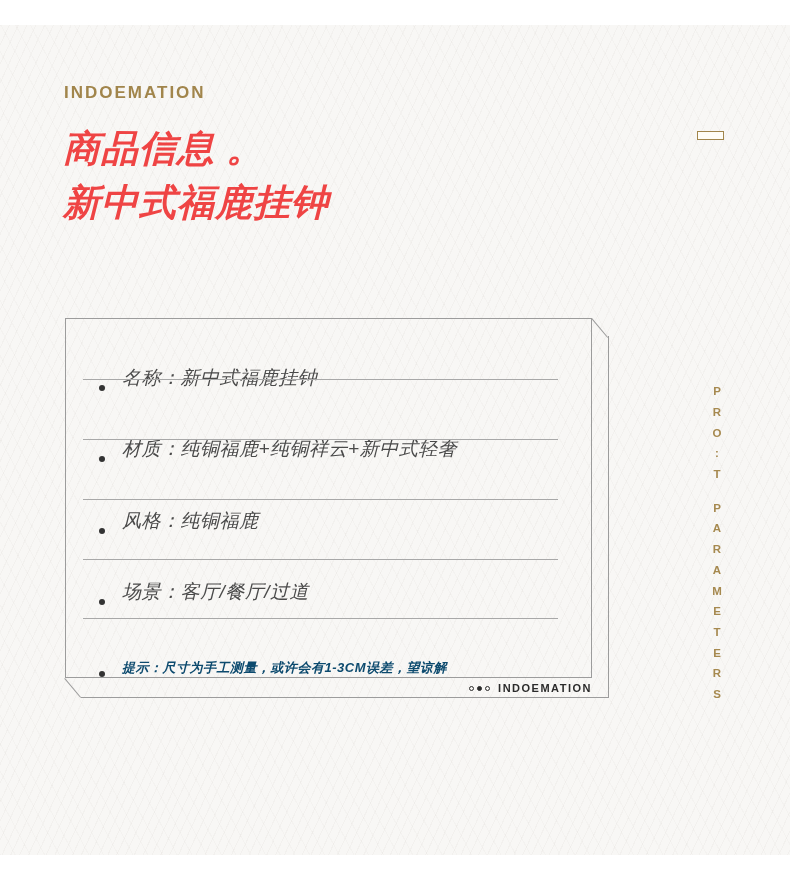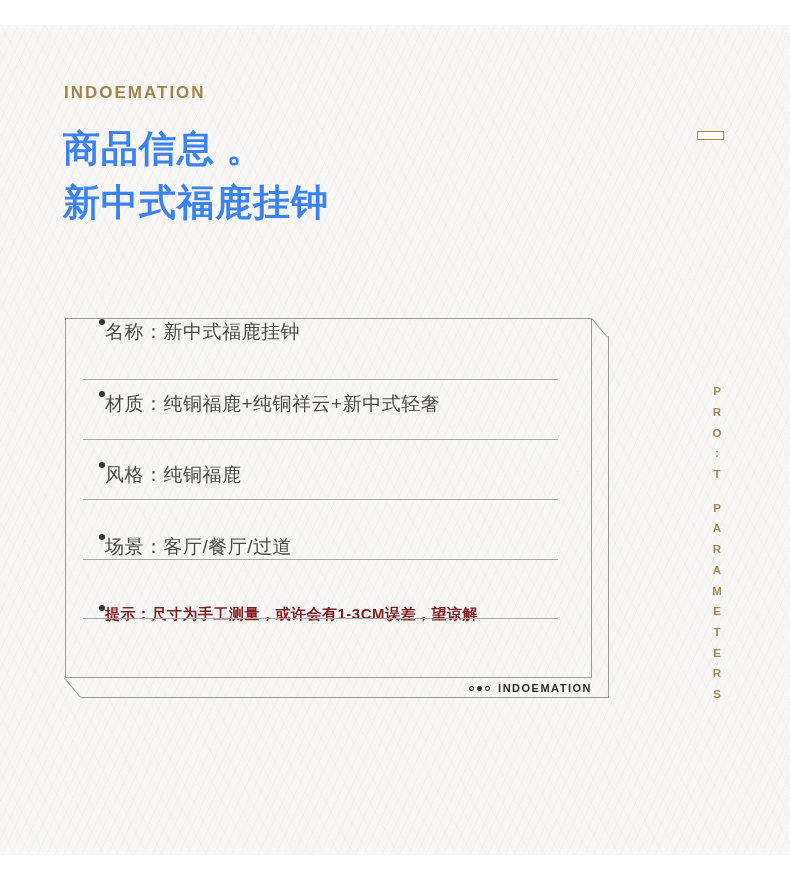--- a/index.html
+++ b/index.html
@@ -14,44 +14,44 @@
       repeating-linear-gradient(115deg, rgba(168,158,148,0.07) 0px, rgba(168,158,148,0.07) 1px, transparent 1px, transparent 8px),
       repeating-linear-gradient(62deg, rgba(168,158,148,0.05) 0px, rgba(168,158,148,0.05) 1px, transparent 1px, transparent 13px),
       #f8f7f5;
   }
   .brand-top{
     position:absolute;left:64px;top:83px;
     font-size:17px;font-weight:bold;letter-spacing:2px;color:#a1854b;
   }
   .page-title{
     position:absolute;left:63px;top:122px;
-    font-size:37px;line-height:54px;font-weight:bold;color:#3b82f6;letter-spacing:1px;
+    font-size:37px;line-height:54px;font-weight:bold;color:#ef4444;letter-spacing:1px;font-style:italic;
   }
   .gold-chip{
     position:absolute;left:697px;top:131px;width:25px;height:7px;
     border:1.5px solid #a1854b;background:#fffdf6;
   }
   
   .info-box{
     position:absolute;left:65px;top:318px;width:525px;height:358px;
     border:1px solid #9c9c9c;
     display:flex;flex-direction:column;
   }
   .edge-right{position:absolute;left:608px;top:336px;height:361px;width:0;border-left:1px solid #9c9c9c;}
   .edge-bottom{position:absolute;left:81px;top:697px;width:528px;height:0;border-top:1px solid #9c9c9c;}
   .diag{position:absolute;width:25px;height:0;border-top:1px solid #9c9c9c;transform-origin:0 0;transform:rotate(50deg);}
   .diag-tr{left:592px;top:318px;}
   .diag-bl{left:65px;top:678px;}
   .info-row{
-    flex:1;display:flex;align-items:flex-start;
-    padding-left:33px;
-    font-size:19px;color:#4a4a4a;letter-spacing:0.5px;
+    flex:1;display:flex;align-items:flex-end;
+    padding-left:33px;gap:17px;
+    font-size:19px;color:#4a4a4a;letter-spacing:0.5px;font-style:italic;
   }
   .bullet{width:6px;height:6px;border-radius:50%;background:#333;flex:0 0 auto;}
-  .info-row.tip{font-size:15px;font-weight:bold;color:#7f1d1d;letter-spacing:0.5px;}
+  .info-row.tip{font-size:13px;font-weight:bold;color:#0c4a6e;letter-spacing:0.5px;}
   .divider{position:absolute;left:17px;right:33px;height:0;border-top:1px solid #a8a8a8;}
   .d1{top:60px}.d2{top:120px}.d3{top:180px}.d4{top:240px}.d5{top:299px}
   .box-footer{
     position:absolute;left:340px;top:680px;width:252px;height:16px;
     display:flex;justify-content:flex-end;align-items:center;gap:8px;
   }
   .dots{display:flex;align-items:center;gap:3px;}
   .dot{width:5px;height:5px;border-radius:50%;border:1px solid #2b2b2b;box-sizing:border-box;}
   .dot.filled{background:#2b2b2b;}
   .footer-brand{font-size:11px;font-weight:600;letter-spacing:1.5px;color:#2b2b2b;}

